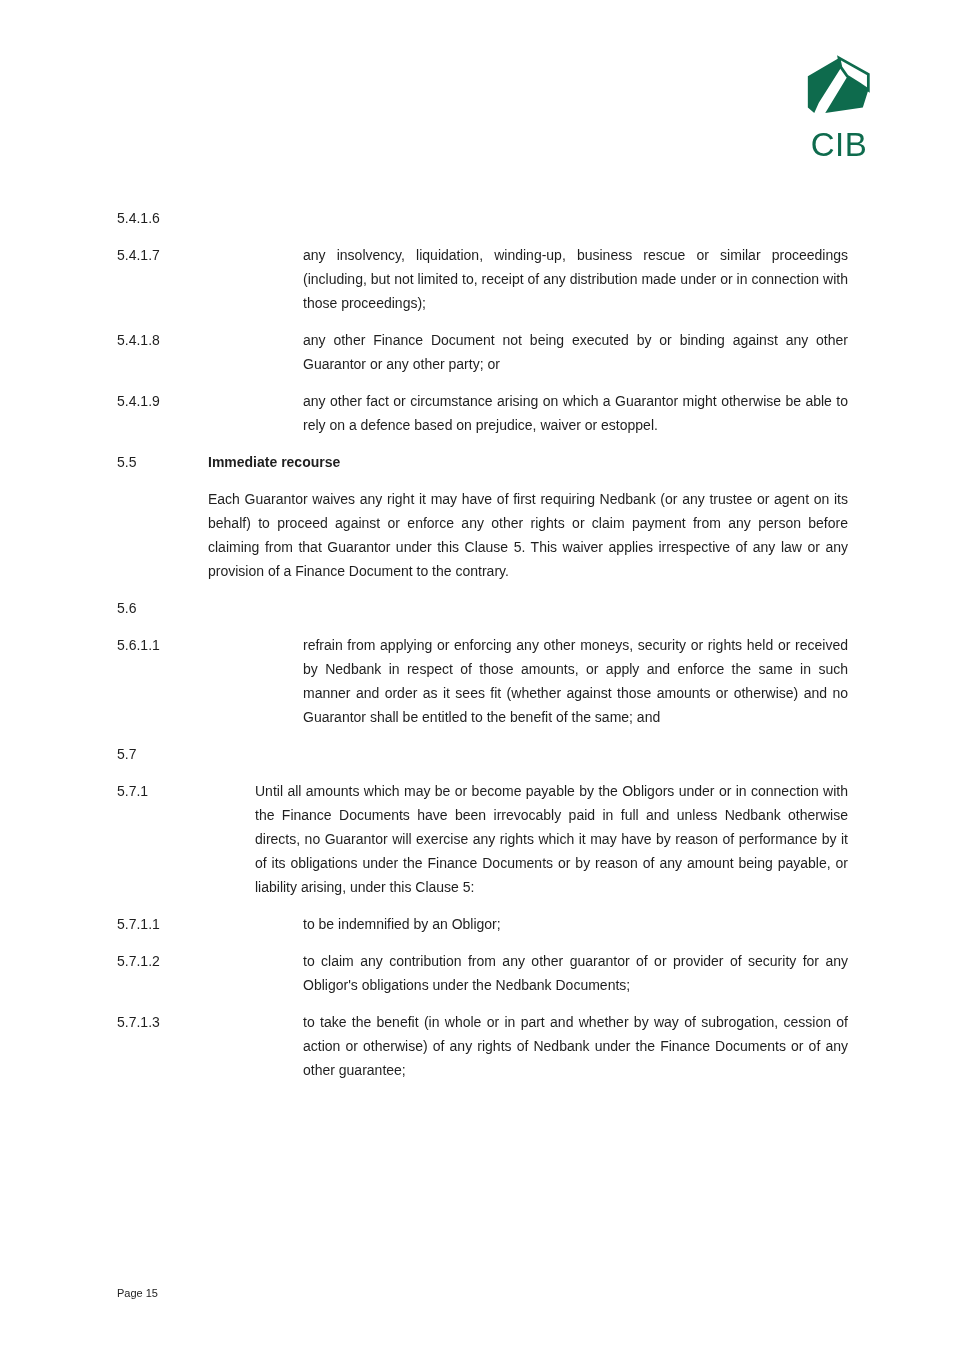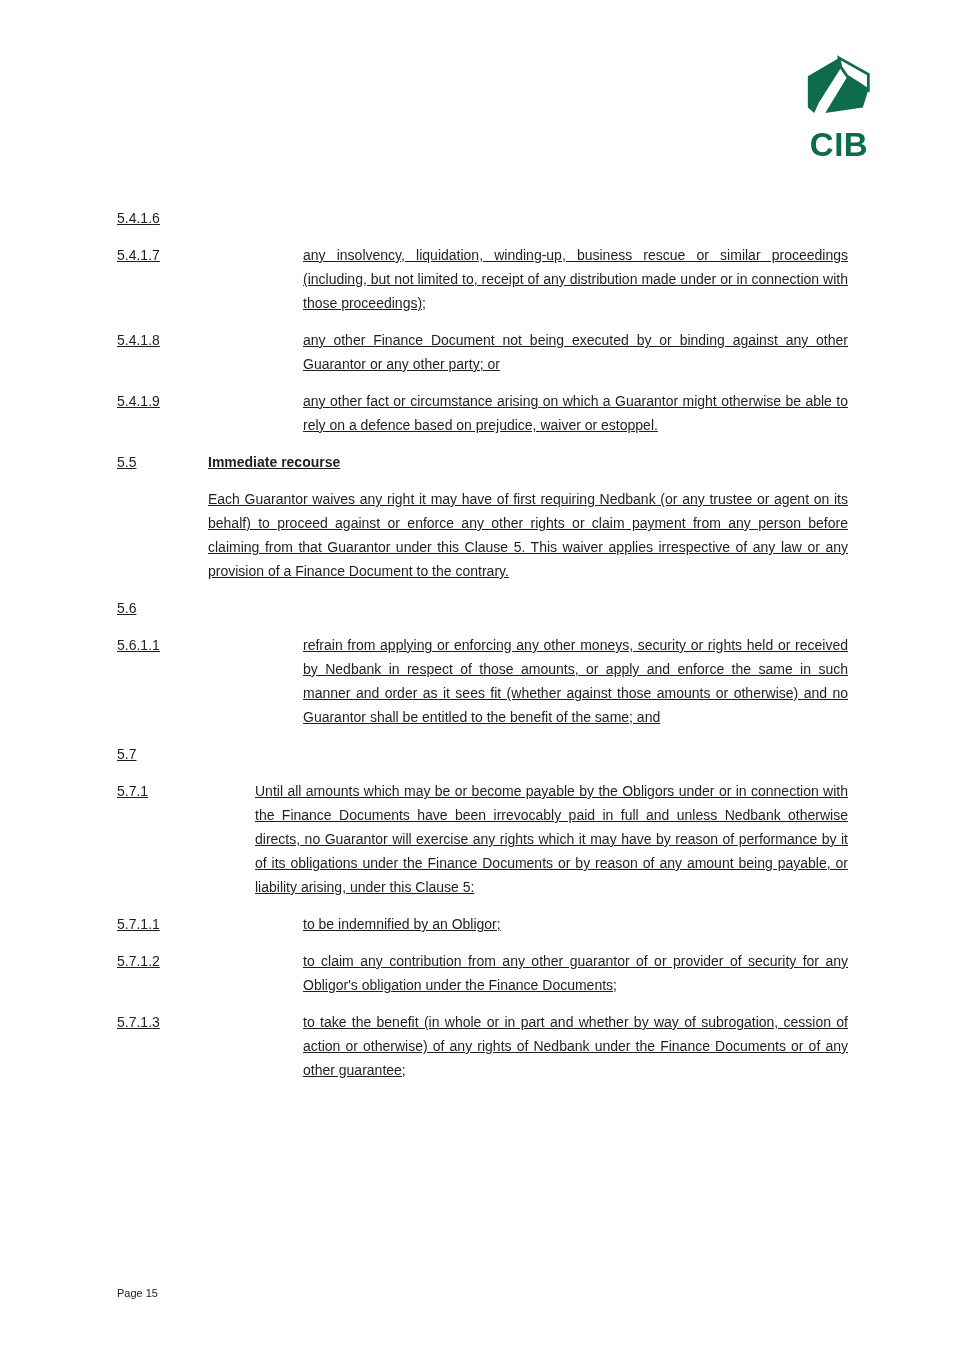--- a/index.html
+++ b/index.html
@@ -18,33 +18,32 @@
     position: absolute;
     left: 793px;
     top: 55px;
     width: 92px;
     text-align: center;
   }
   .logo-block svg { display: block; margin: 0 auto; }
   .brand-label {
     margin-top: 2px;
     font-size: 33px;
-    font-weight: bold;
+    font-weight: normal;
     letter-spacing: 0.5px;
     color: #0E6B4D;
     line-height: 36px;
   }
 
   
   .content {
     position: absolute;
     left: 117px;
     top: 206px;
     width: 731px;
-    text-decoration: underline;
   }
   .row {
     display: flex;
     align-items: flex-start;
     margin-bottom: 13px;
     font-size: 14px;
     line-height: 24px;
   }
   .row .num  { flex: 0 0 auto; }
   .lvl2 .num { width: 91px;  }
@@ -133,21 +132,21 @@
       <div class="txt">Until all amounts which may be or become payable by the Obligors under or in connection with the Finance Documents have been irrevocably paid in full and unless Nedbank otherwise directs, no Guarantor will exercise any rights which it may have by reason of performance by it of its obligations under the Finance Documents or by reason of any amount being payable, or liability arising, under this Clause 5:</div>
     </div>
 
     <div class="row lvl4">
       <div class="num">5.7.1.1</div>
       <div class="txt">to be indemnified by an Obligor;</div>
     </div>
 
     <div class="row lvl4">
       <div class="num">5.7.1.2</div>
-      <div class="txt">to claim any contribution from any other guarantor of or provider of security for any Obligor's obligation under the Finance Documents;</div>
+      <div class="txt">to claim any contribution from any other guarantor of or provider of security for any Obligor's obligations under the Nedbank Documents;</div>
     </div>
 
     <div class="row lvl4">
       <div class="num">5.7.1.3</div>
       <div class="txt">to take the benefit (in whole or in part and whether by way of subrogation, cession of action or otherwise) of any rights of Nedbank under the Finance Documents or of any other guarantee;</div>
     </div>
 
   </div>
 
   <div class="page-number">Page 15</div>

